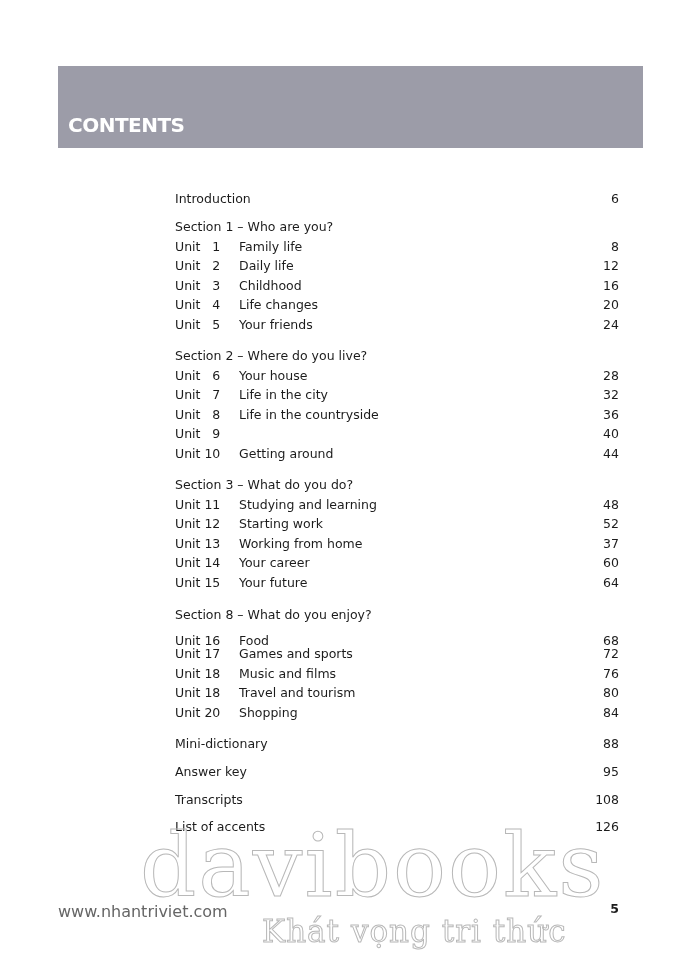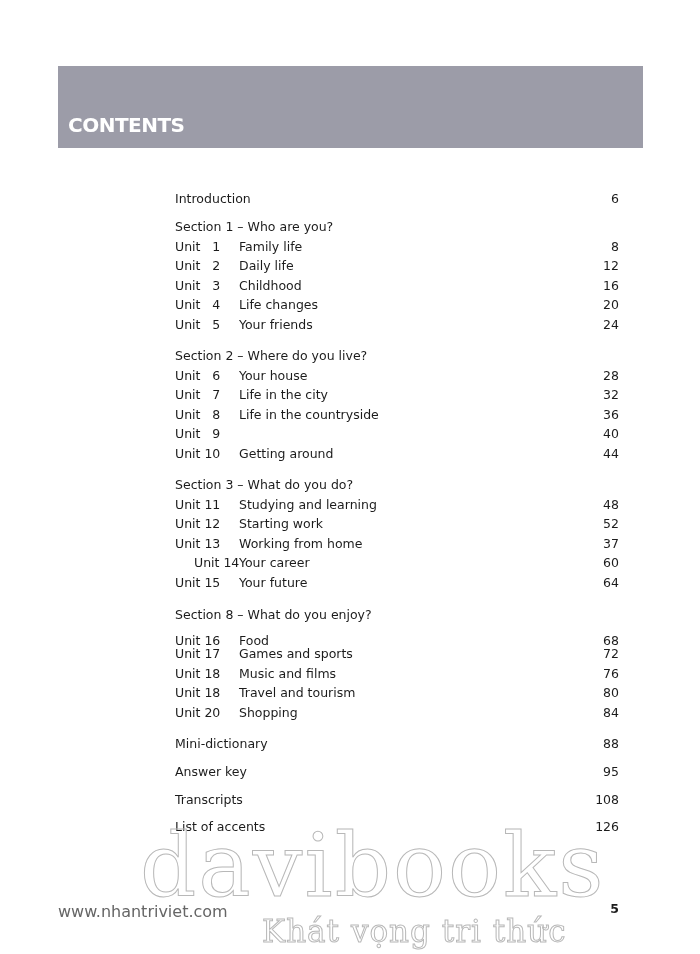--- a/index.html
+++ b/index.html
@@ -128,21 +128,21 @@
       <span class="unit" style="white-space: pre;">Unit 12</span>
       <span class="title" style="white-space: pre;">Starting work</span>
       <span class="page" style="white-space: pre;">52</span>
     </div>
     <div class="row" style="top: 533.5px;">
       <span class="unit" style="white-space: pre;">Unit 13</span>
       <span class="title" style="white-space: pre;">Working from home</span>
       <span class="page" style="white-space: pre;">37</span>
     </div>
     <div class="row" style="top: 553px;">
-      <span class="unit" style="white-space: pre; margin-left: 19px;">Unit 14</span>
+      <span class="unit" style="white-space: pre;">Unit 14</span>
       <span class="title" style="white-space: pre;">Your career</span>
       <span class="page" style="white-space: pre;">60</span>
     </div>
     <div class="row" style="top: 572.5px;">
       <span class="unit" style="white-space: pre;">Unit 15</span>
       <span class="title" style="white-space: pre;">Your future</span>
       <span class="page" style="white-space: pre;">64</span>
     </div>
     <div class="row bold" style="top: 605px;">
       <span class="unit" style="white-space: pre;">Section 8 – What do you enjoy?</span>

